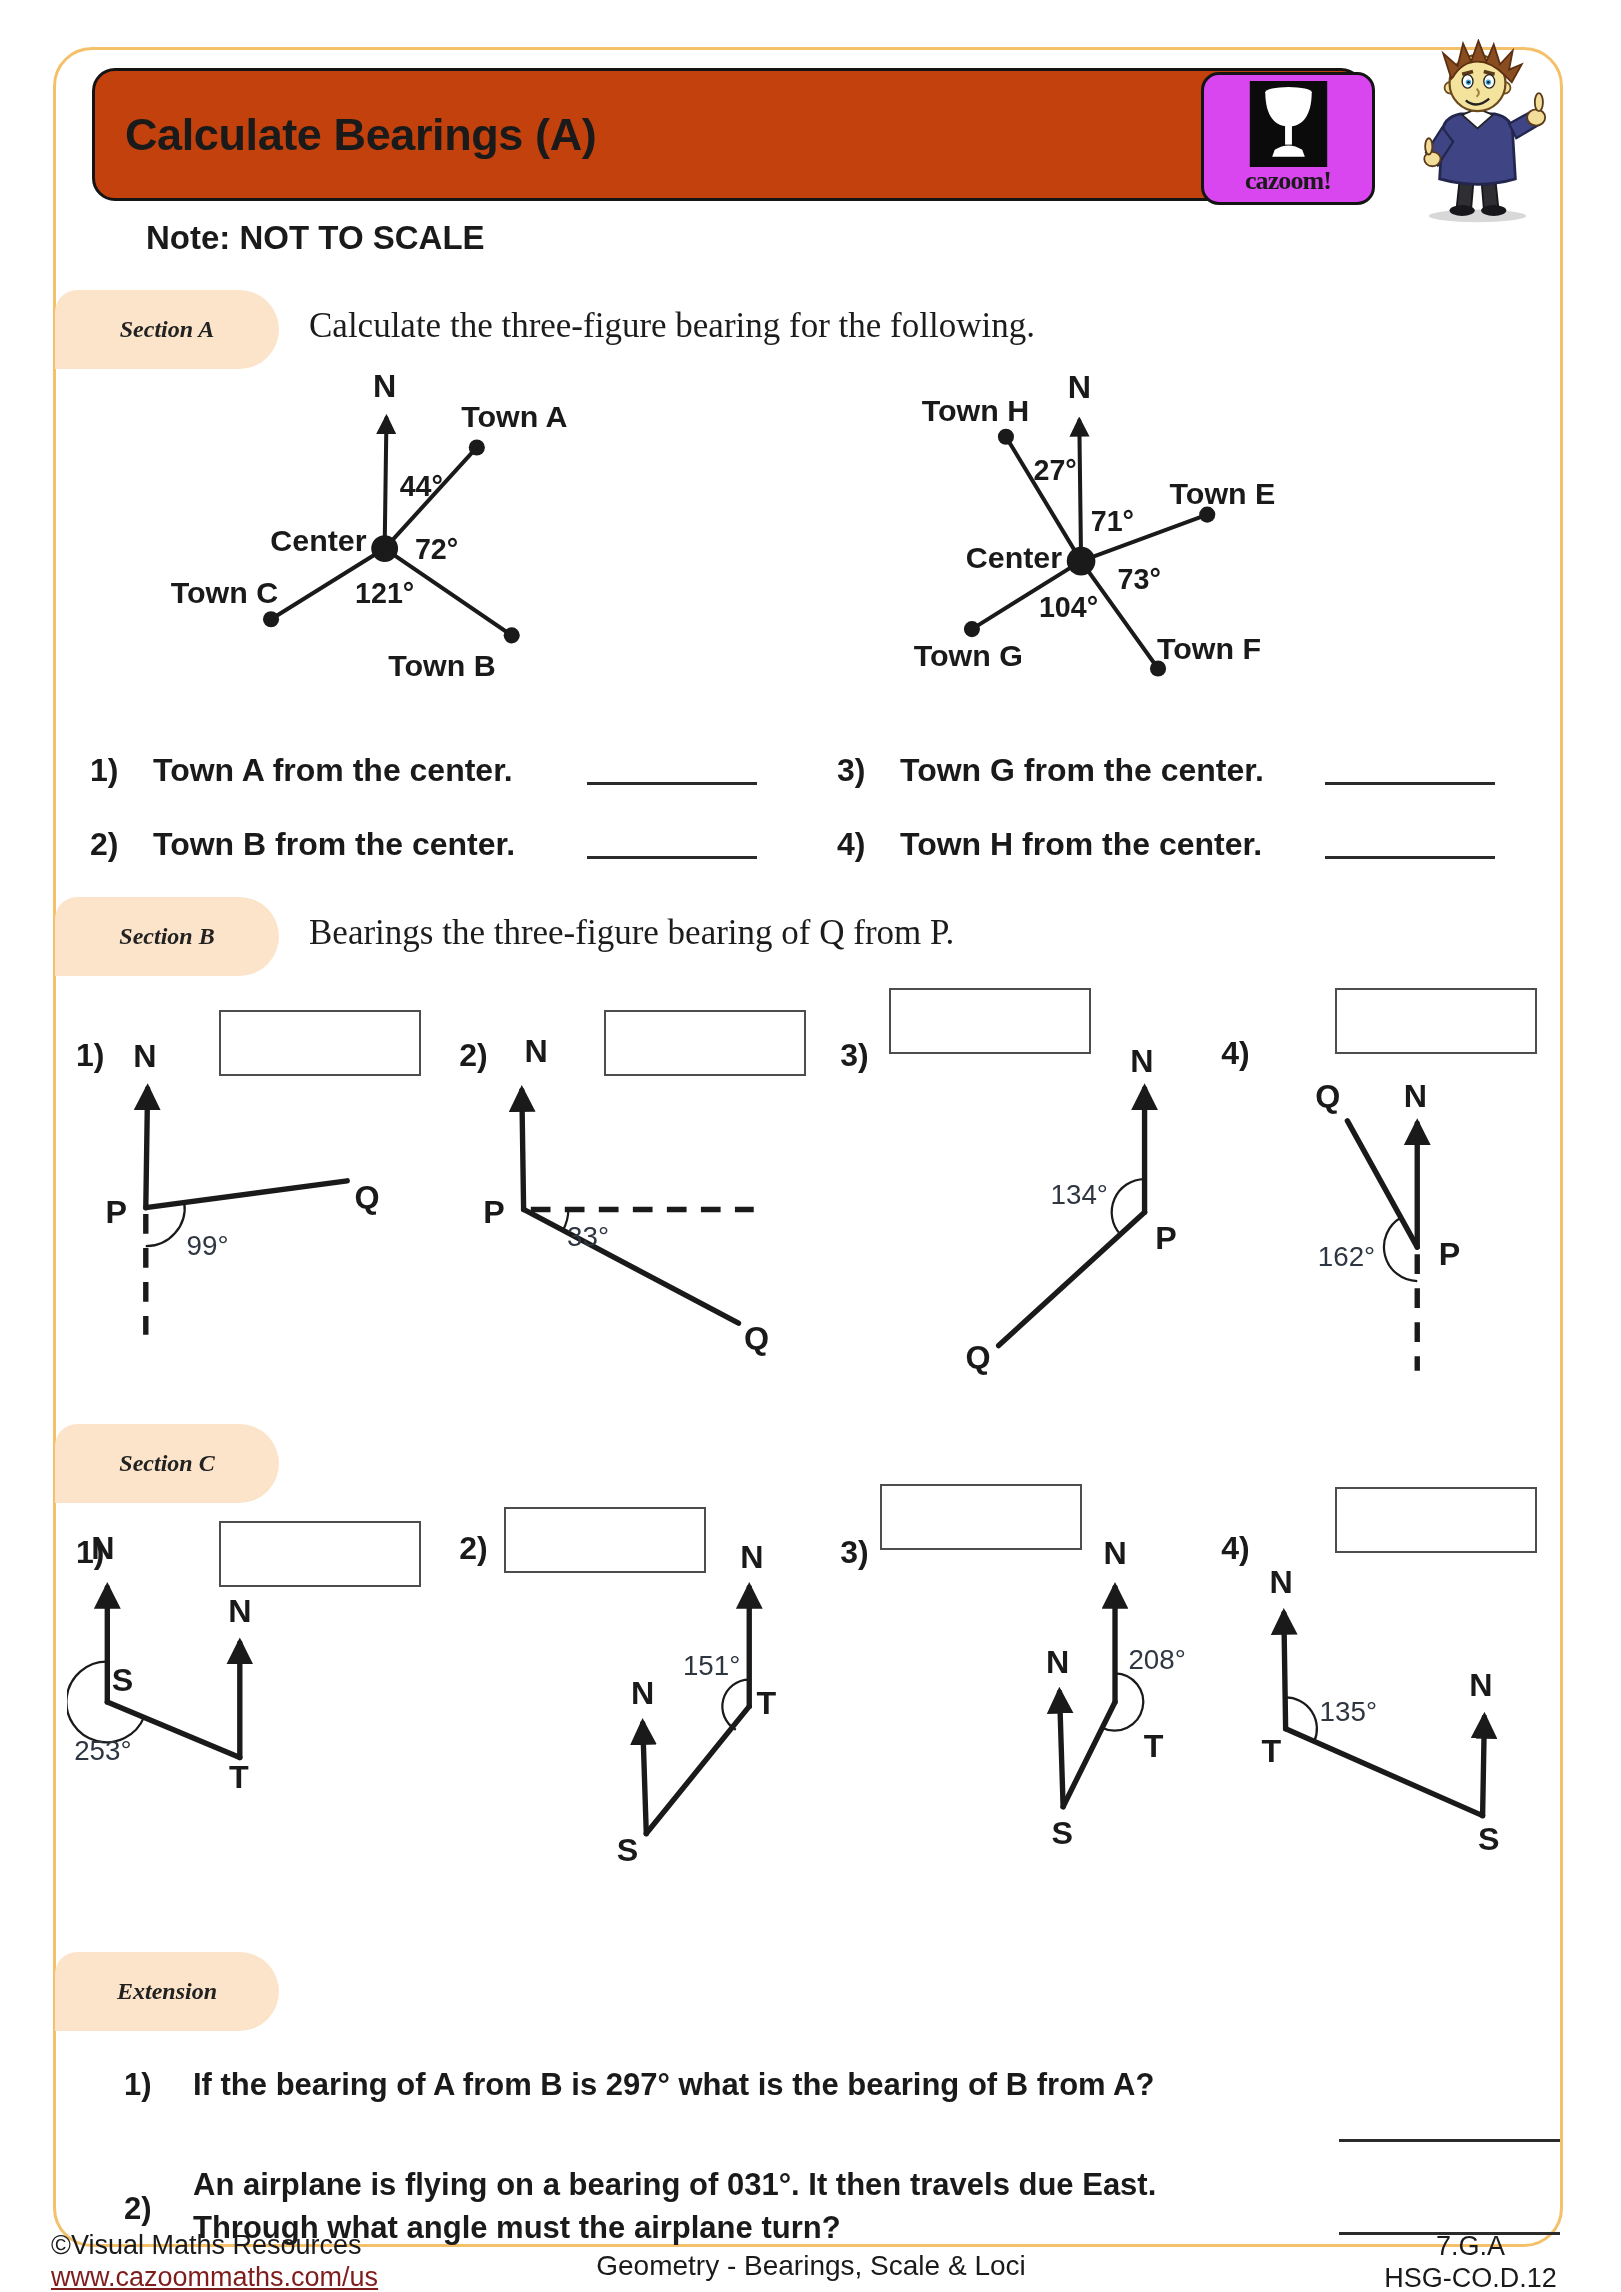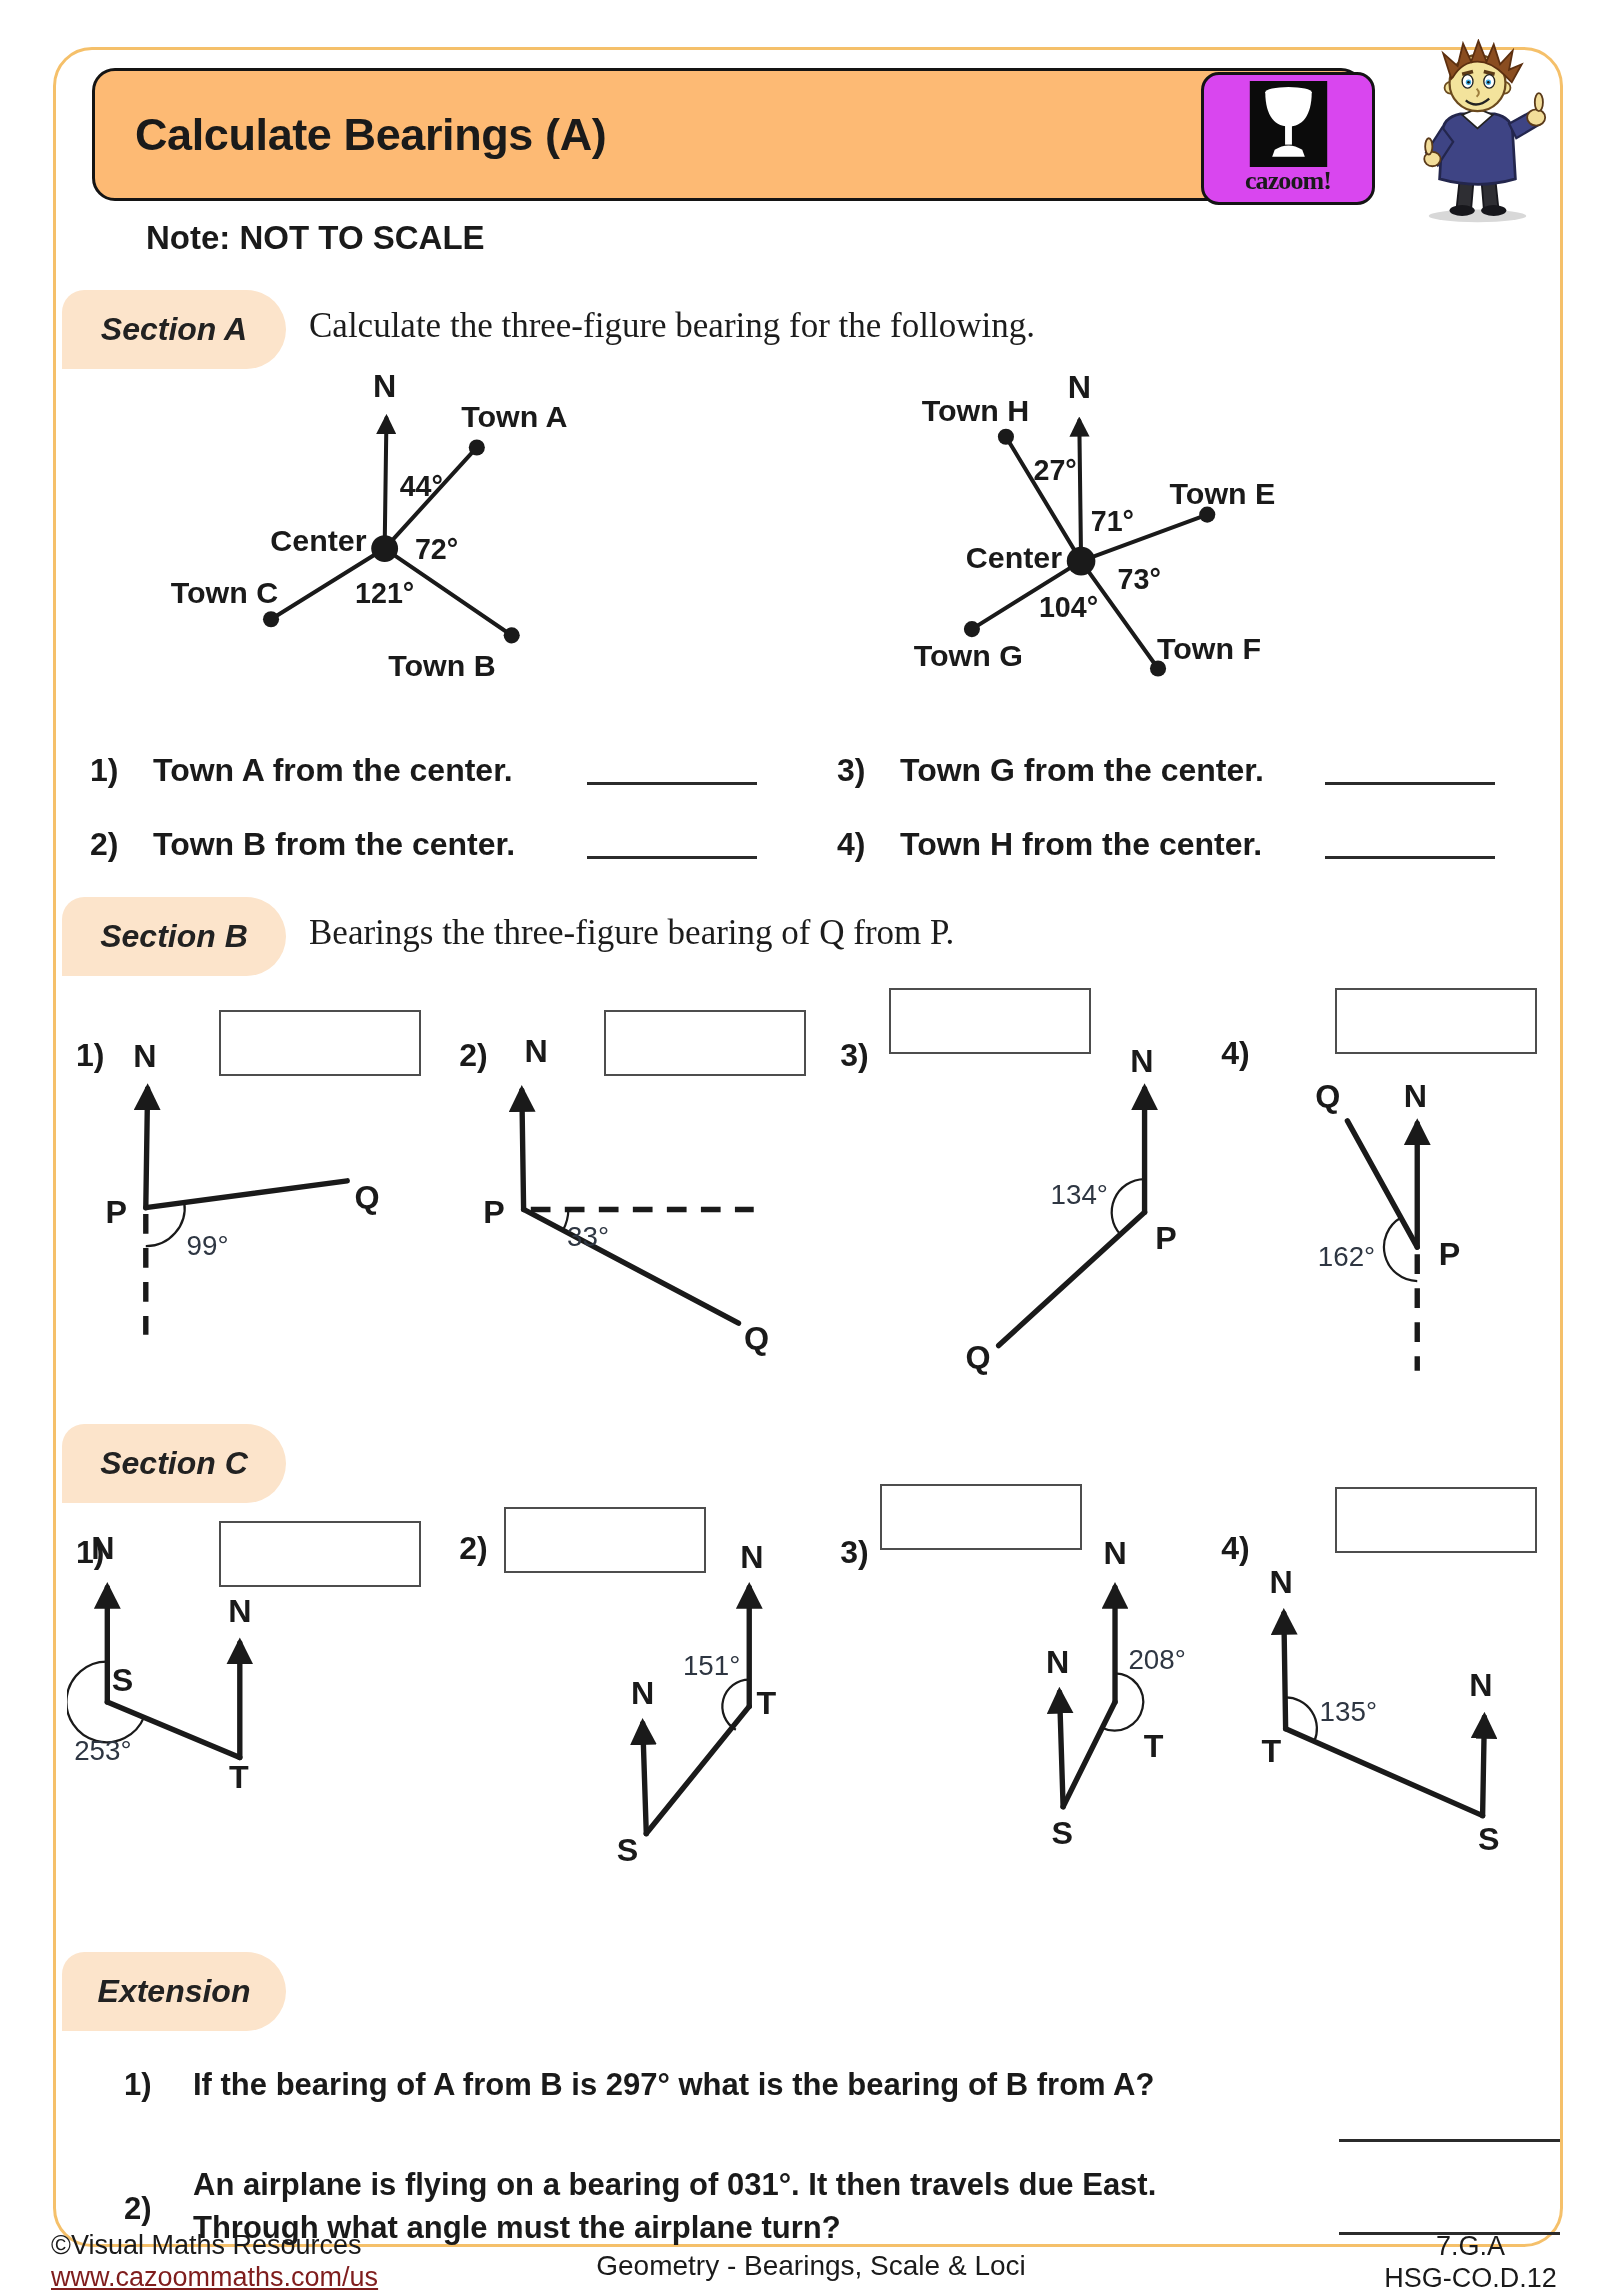--- a/index.html
+++ b/index.html
@@ -2,33 +2,33 @@
 <html style="font-size:14.3px"><head>
 <meta charset="utf-8">
 <style>
   * { margin:0; padding:0; box-sizing:border-box; }
   body { background:#ffffff; font-family:"Liberation Sans", sans-serif; color:#1a1a1a; }
   .page { position:relative; width:1622px; height:2293px; background:#fff; overflow:hidden; }
   .frame { position:absolute; left:53px; top:47px; width:1510px; height:2200px;
            border:3.6px solid #F5C06A; border-radius:39px; }
   
   .title-box { position:absolute; left:92px; top:68px; width:1272px; height:133px;
-               background:#fdba74; border:3.6px solid #141414; border-radius:23px;
-               display:flex; align-items:center; padding-left:40px; }
+               background:#c2410c; border:3.6px solid #141414; border-radius:23px;
+               display:flex; align-items:center; padding-left:30px; }
   .title-box h1 { font-size:45px; font-weight:700; letter-spacing:-0.4px; }
   .logo-box { position:absolute; left:1201px; top:72px; width:174px; height:133px;
               background:#d946ef; border:3.6px solid #141414; border-radius:18px;
               display:flex; flex-direction:column; align-items:center; padding-top:6.3px; z-index:3; }
   .logo-brand { font-family:"Liberation Serif", serif; font-weight:700; font-size:26px; letter-spacing:-0.9px; margin-top:-1.8px; }
   .mascot { position:absolute; left:1381px; top:39px; width:193px; height:185px; z-index:2; }
   .note { position:absolute; left:146px; top:219px; font-size:33px; font-weight:700; }
   
   .sec-label { position:absolute; left:55px; width:224px; height:79px; background:#FCE4CB;
                border-radius:23px 41px 41px 0; display:flex; align-items:center; justify-content:center;
-               font-family:Liberation Sans, sans-serif; font-style:italic; font-weight:700; font-size:32px; color:#222;margin-left:7px; }
+               font-family:Liberation Serif, serif; font-style:italic; font-weight:700; font-size:24px; color:#222; }
   .instr { position:absolute; left:309px; font-family:"Liberation Serif", serif; 
            font-size:35px; color:#1c1c1c; }
   
   .qrow { position:absolute; display:flex; align-items:baseline; font-size:32px; font-weight:700; }
   .qnum { width:63px; }
   .qtext { flex:1 1 auto; }
   .ansline { width:170px; border-bottom:3.6px solid #2b2b2b; align-self:flex-end; margin-bottom:4.5px; height:0; }
   
   .bcell { position:absolute; top:990px; width:385px; height:430px; }
   .ccell { position:absolute; top:1505px; width:385px; height:376px; }

